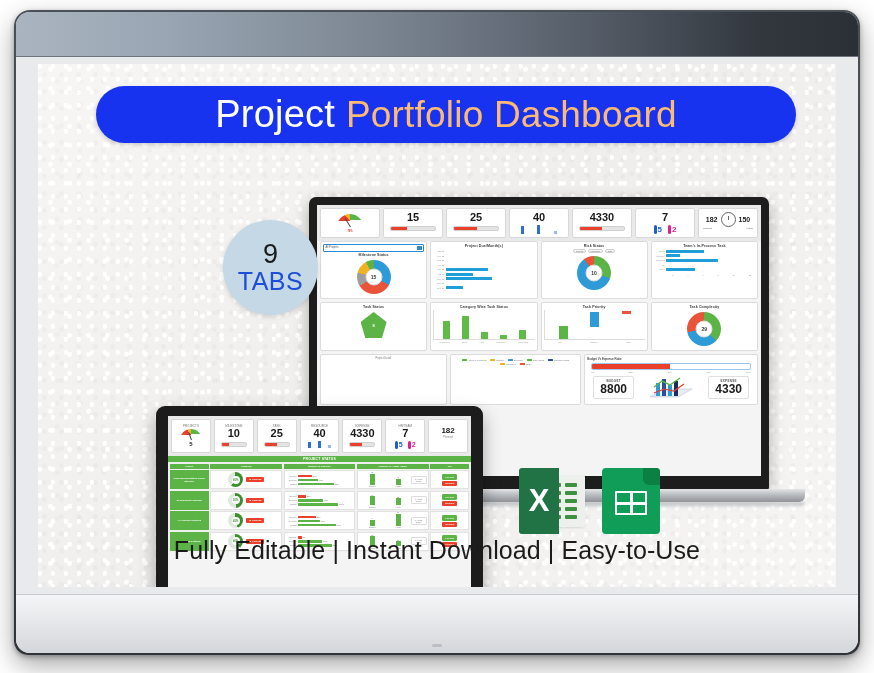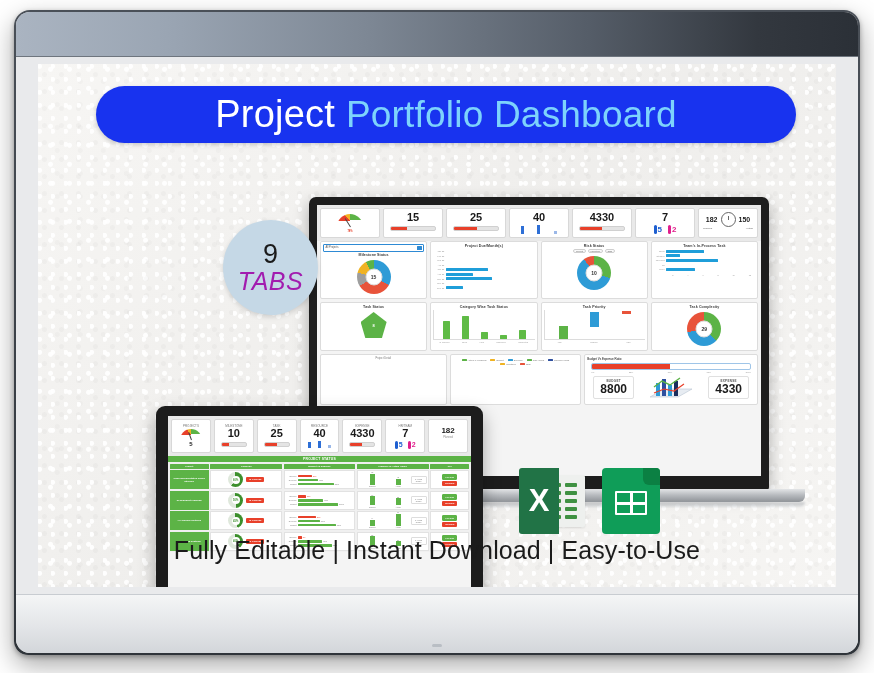--- a/index.html
+++ b/index.html
@@ -47,21 +47,21 @@
   }
 
   
   .title-pill{
     position:absolute;left:58px;top:22px;width:700px;height:57px;
     background:#1833ef;border-radius:29px;
     display:flex;align-items:center;justify-content:center;
     box-shadow:0 2px 4px rgba(0,0,0,.18);
   }
   .title-pill .t1{color:#fff;font-size:38px;font-weight:400;letter-spacing:.2px;}
-  .title-pill .t2{color:#7dd3fc;font-size:37px;font-weight:300;margin-left:11px;letter-spacing:.2px;}
+  .title-pill .t2{color:#fdba74;font-size:37px;font-weight:300;margin-left:11px;letter-spacing:.2px;}
 
   .subtitle{
     position:absolute;left:62px;top:88px;width:692px;text-align:center;
     color:#1b1b1b;font-size:14.5px;line-height:1.42;font-weight:400;
   }
 
   
   .laptop{position:absolute;left:271px;top:133px;width:460px;height:335px;}
   .laptop-lid{
     position:absolute;left:0;top:0;width:460px;height:293px;
@@ -166,21 +166,21 @@
   .pairbars .pb{width:5px;background:#5cb346;}
 
   
   .badge{
     position:absolute;border-radius:50%;background:#c5d8e6;
     display:flex;flex-direction:column;align-items:center;justify-content:center;
     box-shadow:0 2px 5px rgba(0,0,0,.14);text-align:center;
   }
   .badge-tabs{left:185px;top:156px;width:95px;height:95px;}
   .badge-tabs .n{font-size:27px;color:#1a1a1a;line-height:1;font-weight:400;}
-  .badge-tabs .w{font-size:25px;color:#a21caf;line-height:1.05;font-weight:400;letter-spacing:.5px;font-style:italic;}
+  .badge-tabs .w{font-size:25px;color:#1d4ed8;line-height:1.05;font-weight:400;letter-spacing:.5px;}
   .badge-yt{left:200px;top:250px;width:78px;height:78px;}
   .badge-yt .y1{font-size:13px;color:#1a1a1a;line-height:1.12;font-weight:400;}
   .yt-btn{width:34px;height:24px;background:#e62117;border-radius:6px;display:flex;align-items:center;justify-content:center;margin-top:3px;}
   .yt-btn .tri{width:0;height:0;border-left:11px solid #fff;border-top:6.5px solid transparent;border-bottom:6.5px solid transparent;margin-left:3px;}
 
   
   .fileicons{position:absolute;left:481px;top:404px;display:flex;gap:17px;align-items:flex-end;}
   .xls{position:relative;width:66px;height:66px;}
   .xls .sheet{position:absolute;right:0;top:7px;width:38px;height:52px;background:#eef0ee;border-radius:2px;box-shadow:0 1px 2px rgba(0,0,0,.12);}
   .xls .sheet .r{position:absolute;left:6px;width:8px;height:4px;background:#3f9142;border-radius:1px;}

